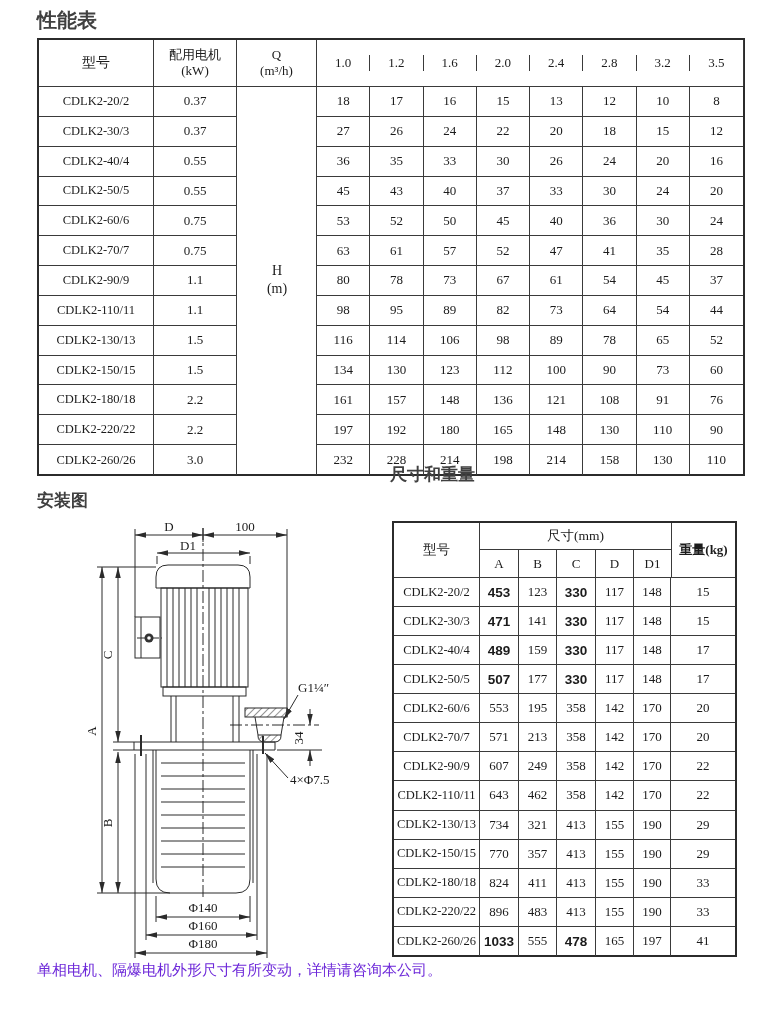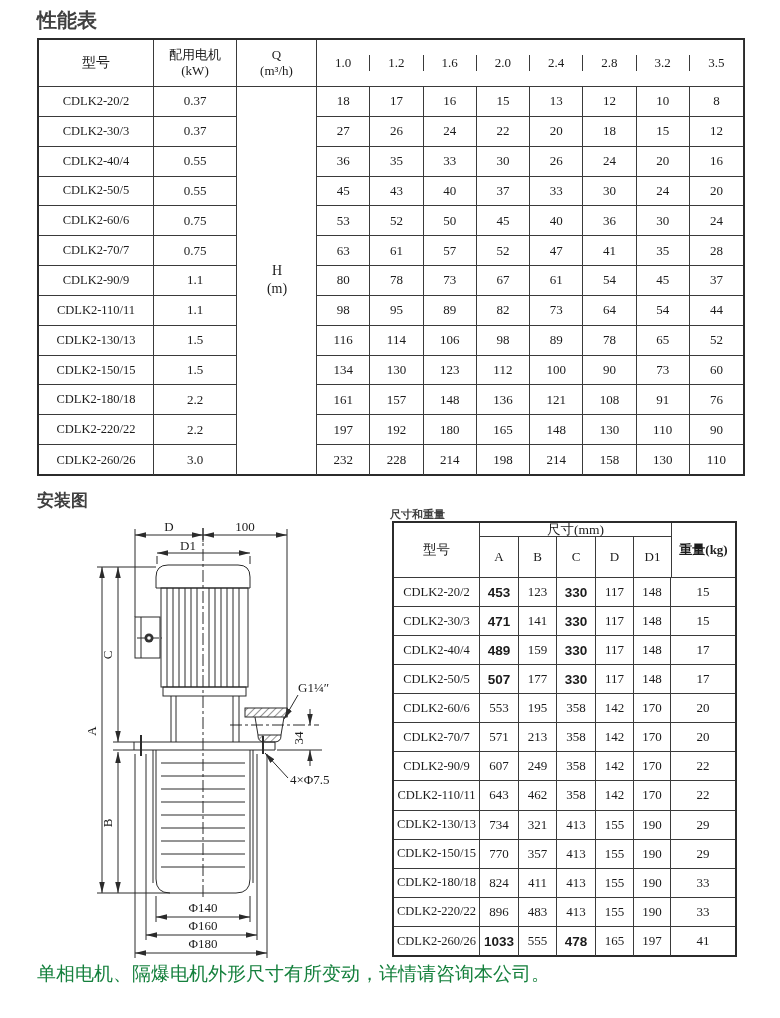--- a/index.html
+++ b/index.html
@@ -2,21 +2,21 @@
 <html><head>
 <meta charset="utf-8">
 <style>
   html,body{margin:0;padding:0;background:#fff;}
   .canvas{position:relative;width:780px;height:1018px;background:#fff;overflow:hidden;
           color:#1b1b1b;font-family:"Liberation Serif","DejaVu Serif",serif;}
   .sec-title{position:absolute;font-family:"Liberation Sans","DejaVu Sans",sans-serif;
              font-weight:bold;color:#404040;}
   .t-perf{left:37px;top:7px;font-size:20px;}
   .t-inst{left:37px;top:489px;font-size:17px;}
-  .t-dims{left:390px;top:507px;font-size:11px;}
+  .t-dims{left:390px;top:463px;font-size:17px;}
 
   
   .ptable{position:absolute;left:37px;top:38px;width:708px;height:438px;
           border:2px solid #2b2b2b;box-sizing:border-box;background:#fff;font-size:13px;}
   .pt-head{display:flex;height:46px;border-bottom:1px solid #3a3a3a;}
   .pt-head>div{display:flex;flex-direction:column;align-items:center;justify-content:center;
                box-sizing:border-box;border-right:1px solid #3a3a3a;line-height:1.25;}
   .ph-model{flex:0 0 115px;font-size:14px;}
   .ph-kw{flex:0 0 83px;}
   .ph-q{flex:0 0 80px;}
@@ -39,21 +39,21 @@
              font-size:14px;pointer-events:none;}
 
   
   .dtable{position:absolute;left:392px;top:521px;width:345px;height:436px;
           border:2px solid #2b2b2b;box-sizing:border-box;background:#fff;font-size:13px;}
   .dt-head{display:flex;height:54px;border-bottom:1px solid #3a3a3a;}
   .dh-model{flex:0 0 86px;display:flex;align-items:center;justify-content:center;
             box-sizing:border-box;border-right:1px solid #3a3a3a;font-size:13.5px;}
   .dt-mid{flex:0 0 191px;display:flex;flex-direction:column;box-sizing:border-box;
           border-right:1px solid #3a3a3a;}
-  .dt-size{height:14px;display:flex;align-items:center;justify-content:center;
+  .dt-size{height:27px;display:flex;align-items:center;justify-content:center;
            border-bottom:1px solid #3a3a3a;box-sizing:border-box;font-size:13.5px;}
   .dt-sub{flex:1;display:flex;}
   .dt-sub div{display:flex;align-items:center;justify-content:center;box-sizing:border-box;
               border-right:1px solid #3a3a3a;}
   .dt-sub div:nth-of-type(1){flex:0 0 39px;}
   .dt-sub div:nth-of-type(2){flex:0 0 38px;}
   .dt-sub div:nth-of-type(3){flex:0 0 39px;}
   .dt-sub div:nth-of-type(4){flex:0 0 38px;}
   .dt-sub div:nth-of-type(5){flex:0 0 37px;border-right:none;}
   .dh-weight{flex:1;display:flex;align-items:center;justify-content:center;
@@ -67,21 +67,21 @@
   .dt-row>div:nth-child(3){flex:0 0 38px;}
   .dt-row>div:nth-child(4){flex:0 0 39px;}
   .dt-row>div:nth-child(5){flex:0 0 38px;}
   .dt-row>div:nth-child(6){flex:0 0 37px;}
   .dt-row>div:nth-child(7){flex:1;border-right:none;}
   .hl{font-family:"Liberation Sans","DejaVu Sans",sans-serif;font-weight:600;font-size:13.5px;}
 
   
   .diagram{position:absolute;left:30px;top:515px;}
   .diagram text{font-family:"Liberation Serif","DejaVu Serif",serif;font-size:13px;fill:#1b1b1b;}
-  .note{position:absolute;left:37px;top:961px;font-size:19px;color:#15803d;}
+  .note{position:absolute;left:37px;top:961px;font-size:15px;color:#6d28d9;}
 </style>
 </head>
 <body>
 
 <div class="canvas">
 
   <div class="sec-title t-perf">性能表</div>
 
   <div class="ptable">
     <div class="pt-head">

